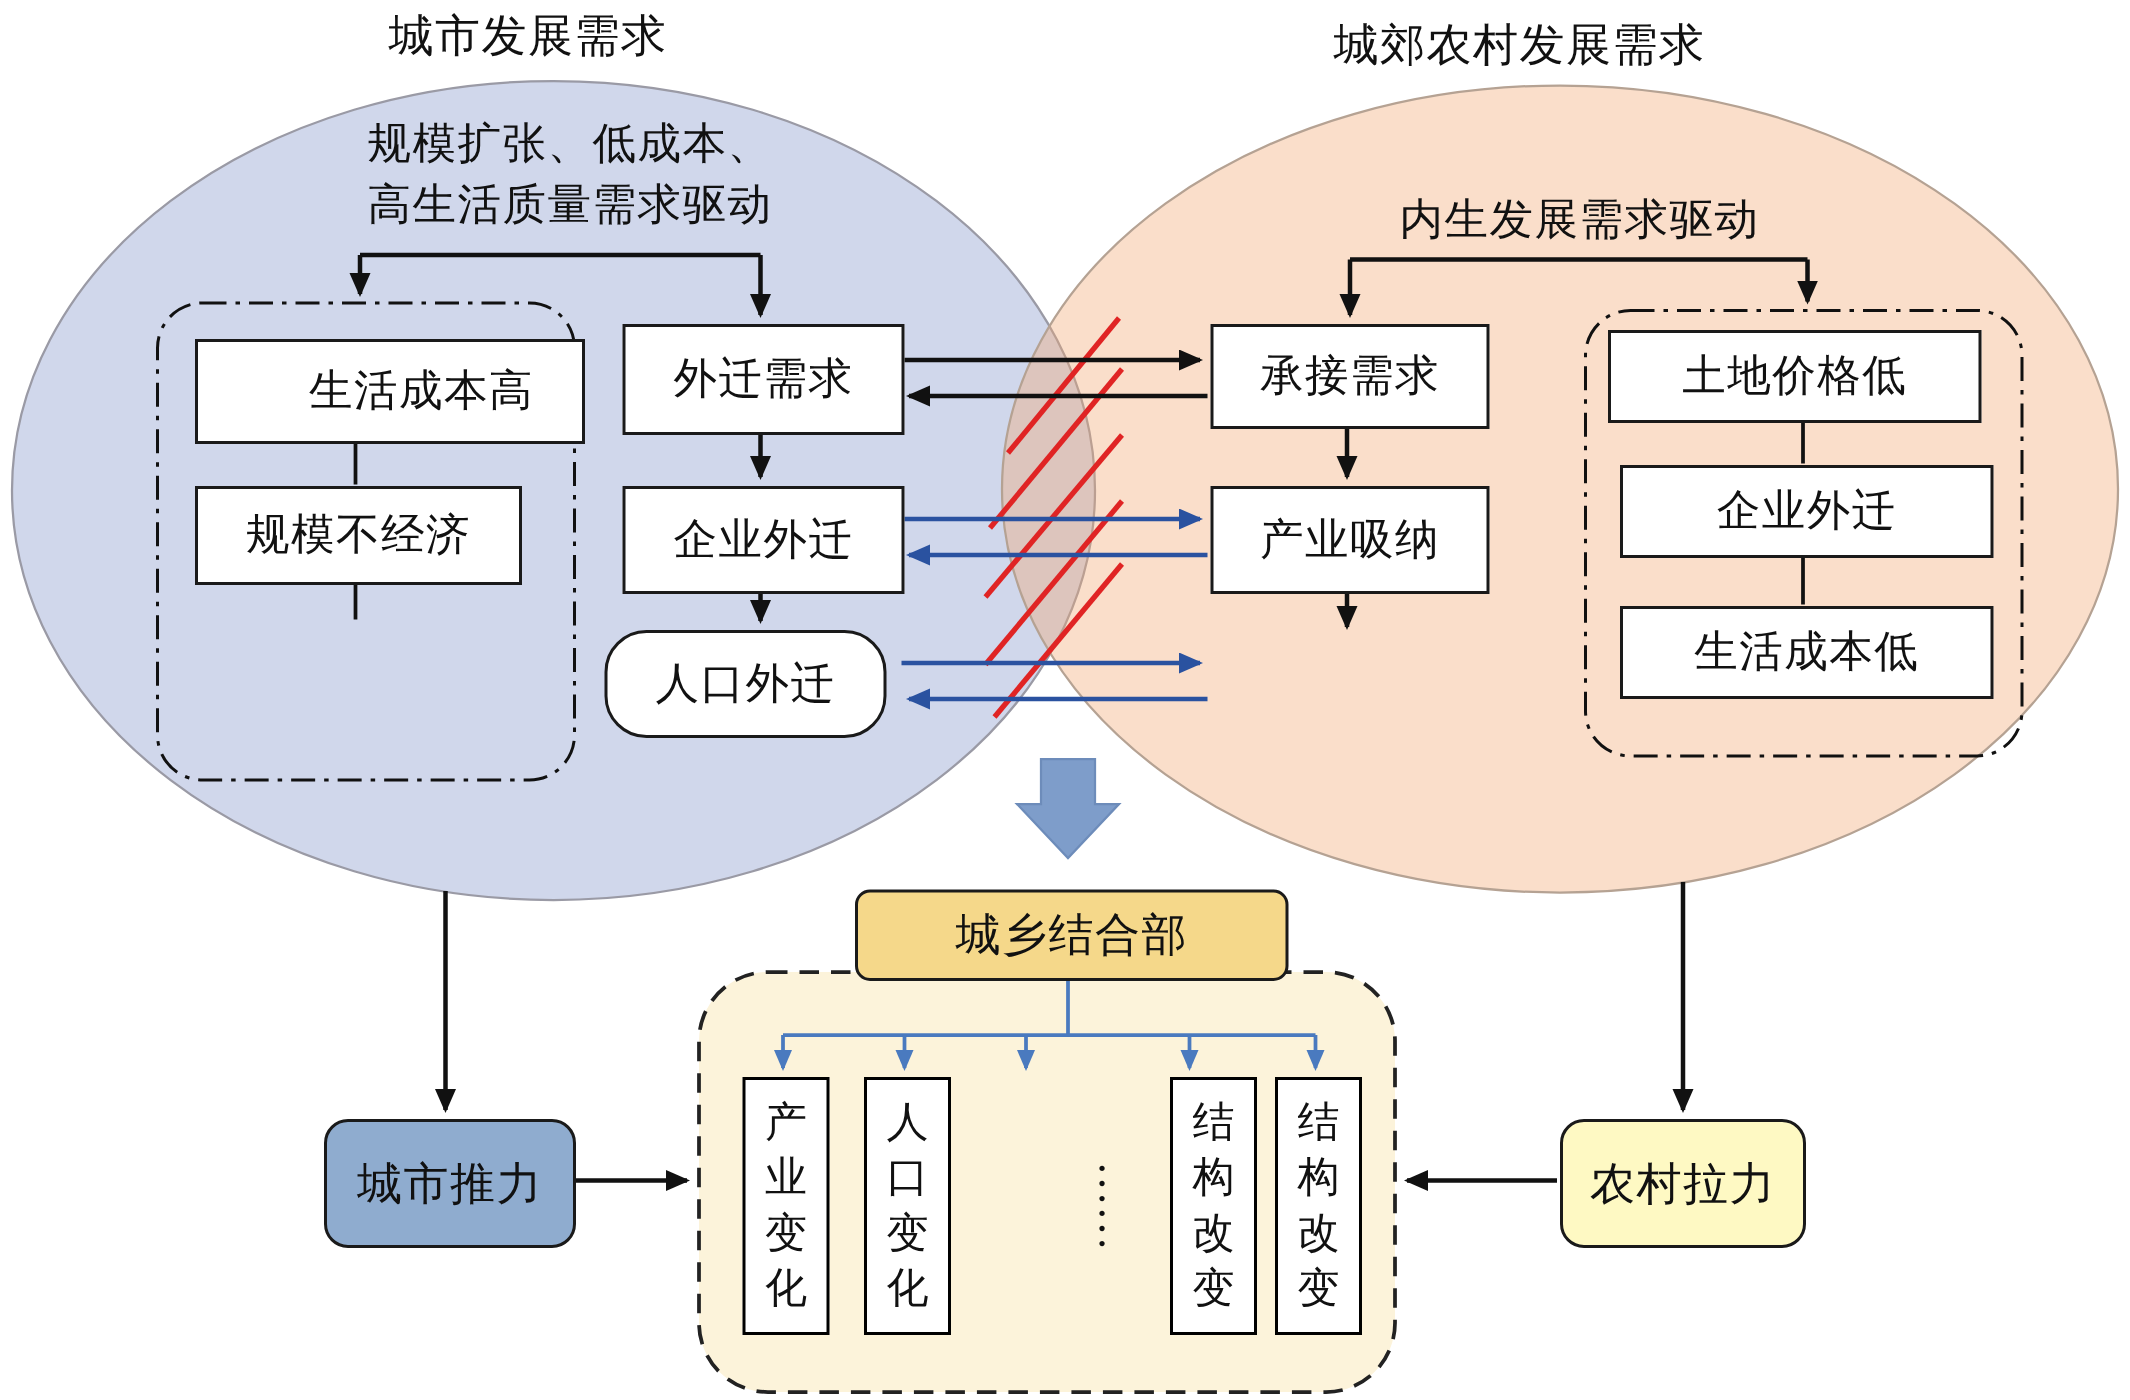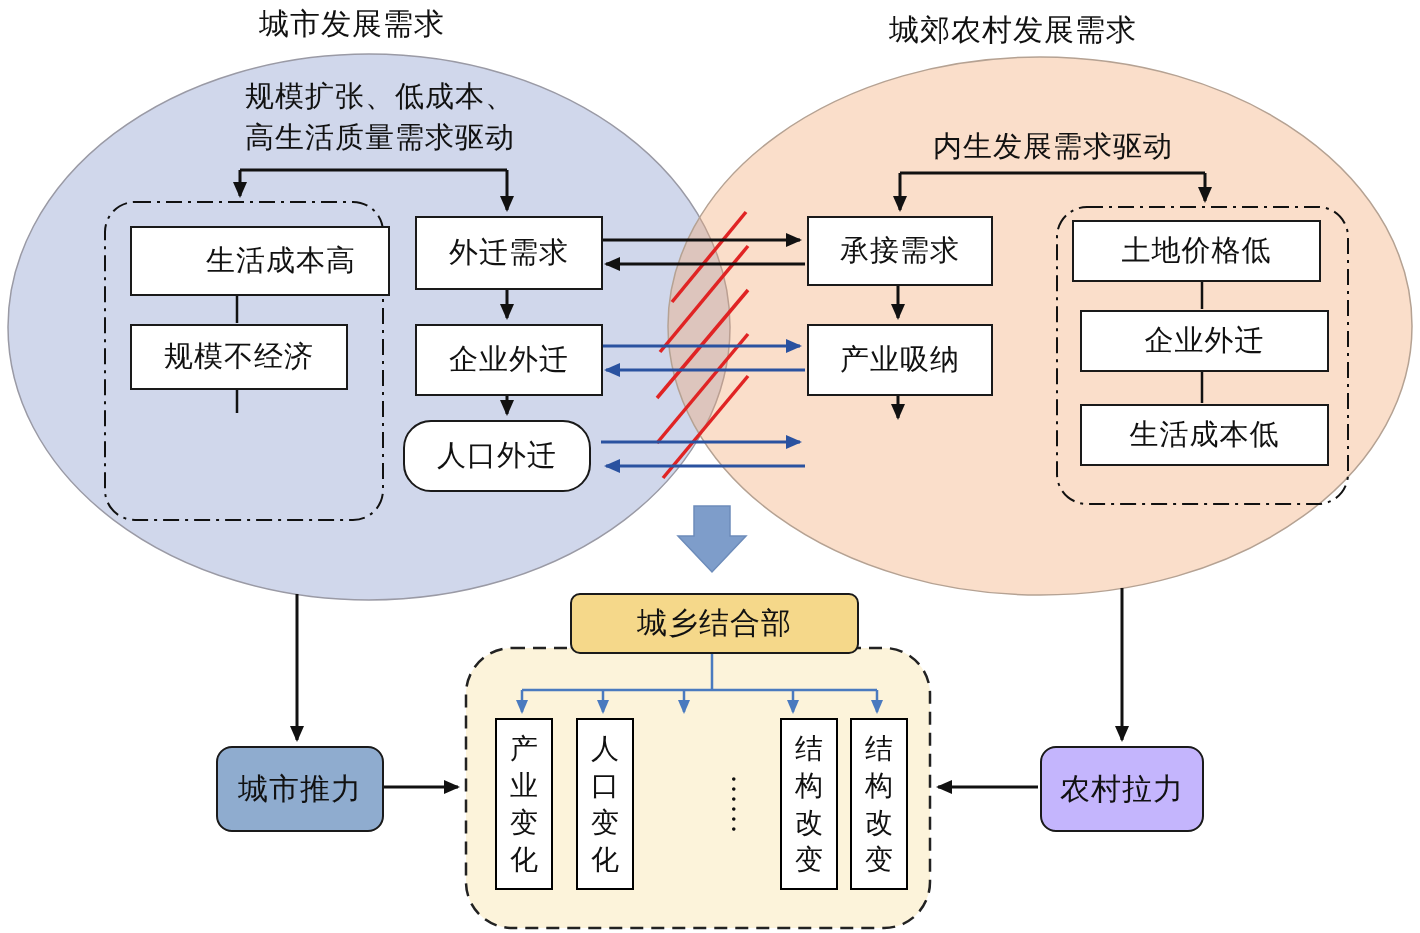--- a/index.html
+++ b/index.html
@@ -136,15 +136,15 @@
 
   <div class="box" style="left:570px;top:593px;width:285px;height:57px;border-radius:10px;background:#f5d88a;font-size:30px;">城乡结合部</div>
 
   <div class="vbox" style="left:495px;top:718px;width:54px;height:168px;">产业变化</div>
   <div class="vbox" style="left:576px;top:718px;width:54px;height:168px;">人口变化</div>
   <div class="vellip" style="left:722px;top:756px;width:40px;height:96px;">……</div>
   <div class="vbox" style="left:766px;top:718px;width:54px;height:168px;margin-left:14px;">结构改变</div>
   <div class="vbox" style="left:850px;top:718px;width:54px;height:168px;">结构改变</div>
 
   <div class="box rounded" style="left:216px;top:746px;width:164px;height:82px;background:#8faccf;font-size:30px;">城市推力</div>
-  <div class="box rounded" style="left:1040px;top:746px;width:160px;height:82px;background:#c4b5fd;font-size:30px;">农村拉力</div>
+  <div class="box rounded" style="left:1040px;top:746px;width:160px;height:82px;background:#fef9c3;font-size:30px;">农村拉力</div>
 
 </div>
 
 </body></html>

